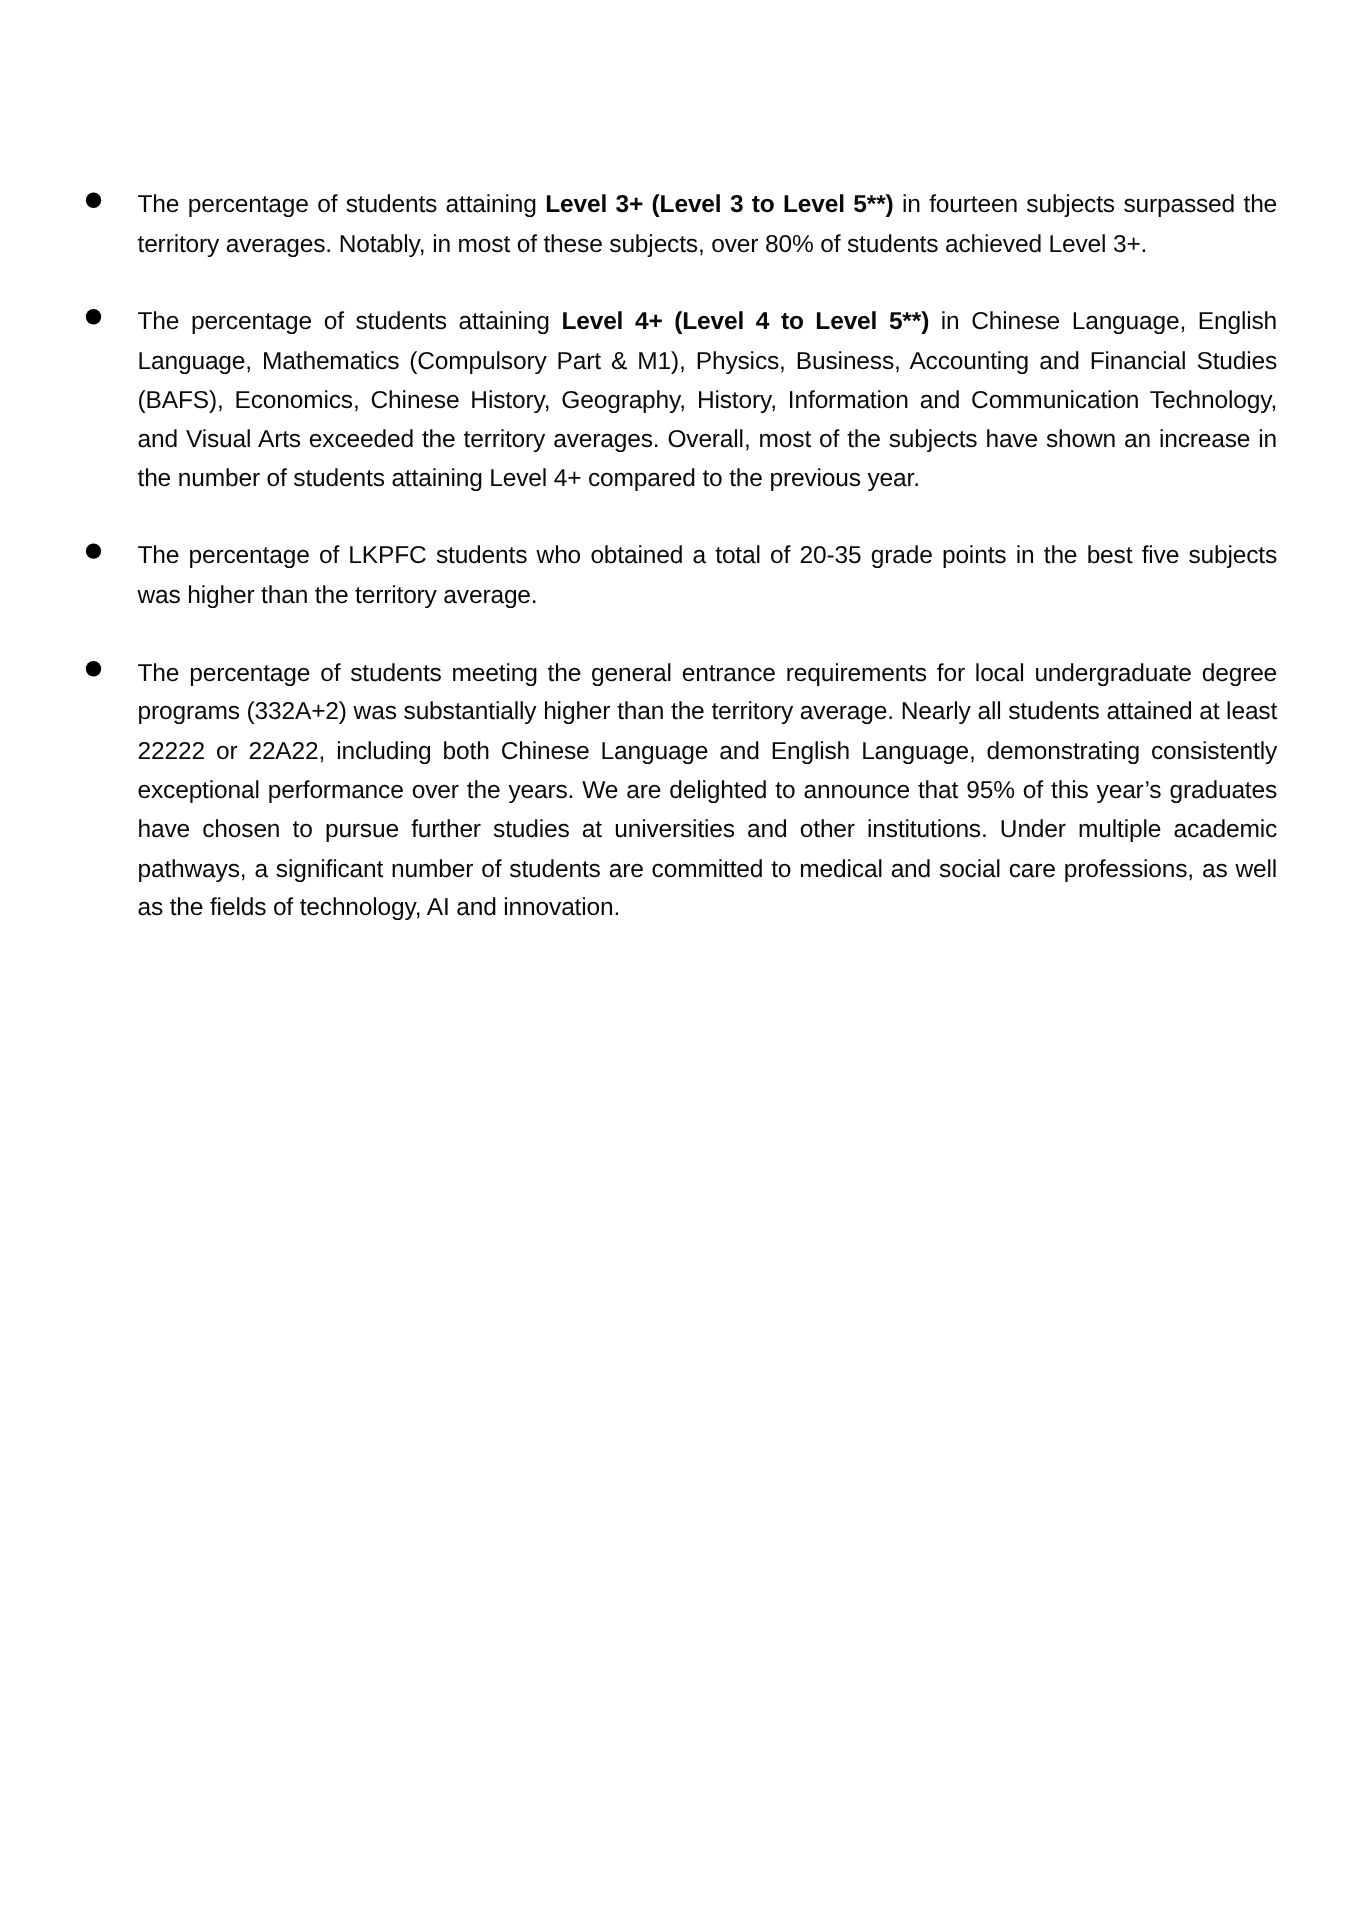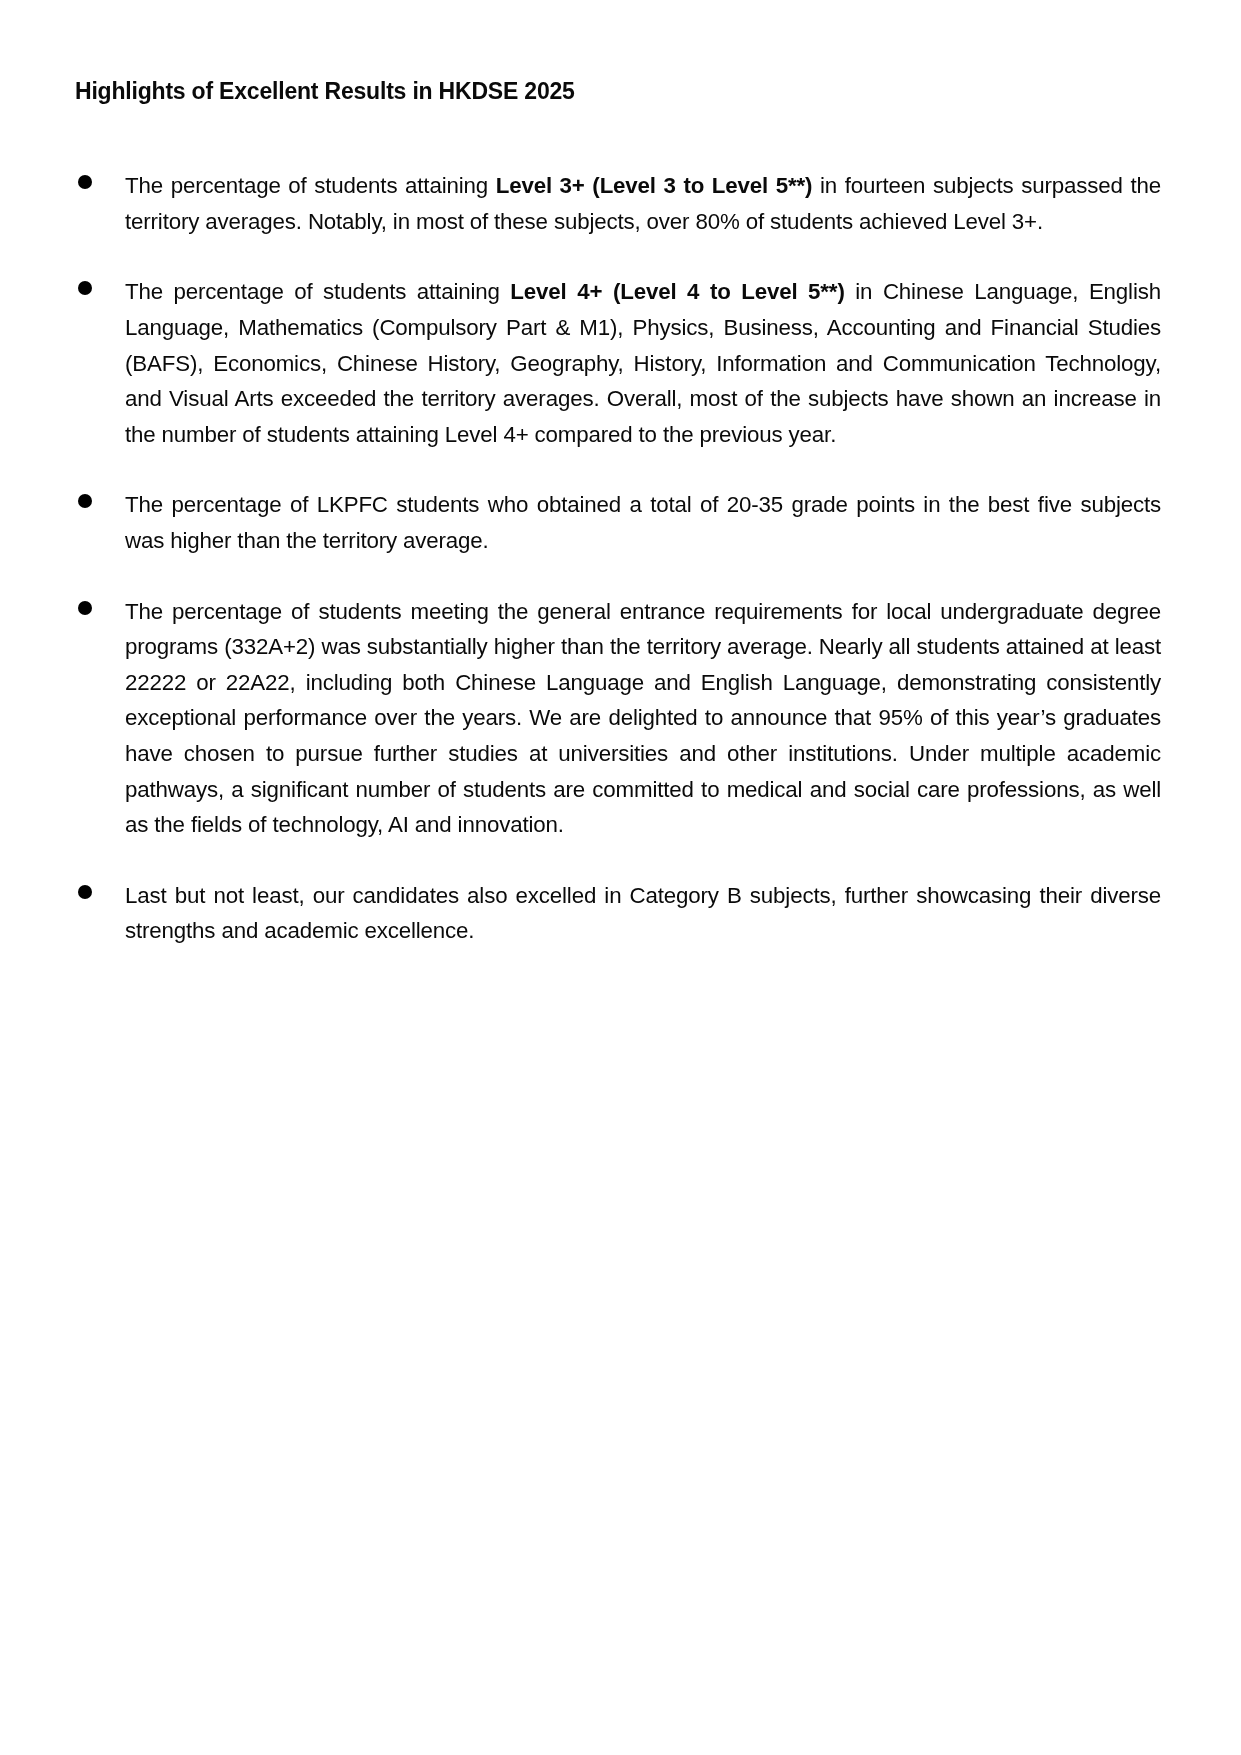--- a/index.html
+++ b/index.html
@@ -67,21 +67,20 @@
       word-spacing: 0px;
     }
     .bullet-text b {
       font-weight: bold;
     }
   </style>
 </head>
 <body>
 
 <div class="page">
-  <h1 class="heading">Highlights of Excellent Results in HKDSE 2025</h1>
 
   <ul class="bullet-list">
     <li class="bullet-item">
       <span class="bullet-disc"></span>
       <p class="bullet-text">
         <span>The percentage of students attaining </span><b>Level 3+ (Level 3 to Level 5**)</b><span> in fourteen subjects surpassed the territory averages. Notably, in most of these subjects, over 80% of students achieved Level 3+.</span>
       </p>
     </li>
     <li class="bullet-item">
       <span class="bullet-disc"></span>
@@ -94,20 +93,14 @@
       <p class="bullet-text">
         <span>The percentage of LKPFC students who obtained a total of 20-35 grade points in the best five subjects was higher than the territory average.</span>
       </p>
     </li>
     <li class="bullet-item">
       <span class="bullet-disc"></span>
       <p class="bullet-text">
         <span>The percentage of students meeting the general entrance requirements for local undergraduate degree programs (332A+2) was substantially higher than the territory average. Nearly all students attained at least 22222 or 22A22, including both Chinese Language and English Language, demonstrating consistently exceptional performance over the years. We are delighted to announce that 95% of this year’s graduates have chosen to pursue further studies at universities and other institutions. Under multiple academic pathways, a significant number of students are committed to medical and social care professions, as well as the fields of technology, AI and innovation.</span>
       </p>
     </li>
-    <li class="bullet-item">
-      <span class="bullet-disc"></span>
-      <p class="bullet-text">
-        <span>Last but not least, our candidates also excelled in Category B subjects, further showcasing their diverse strengths and academic excellence.</span>
-      </p>
-    </li>
   </ul>
 </div>
 
 </body></html>

